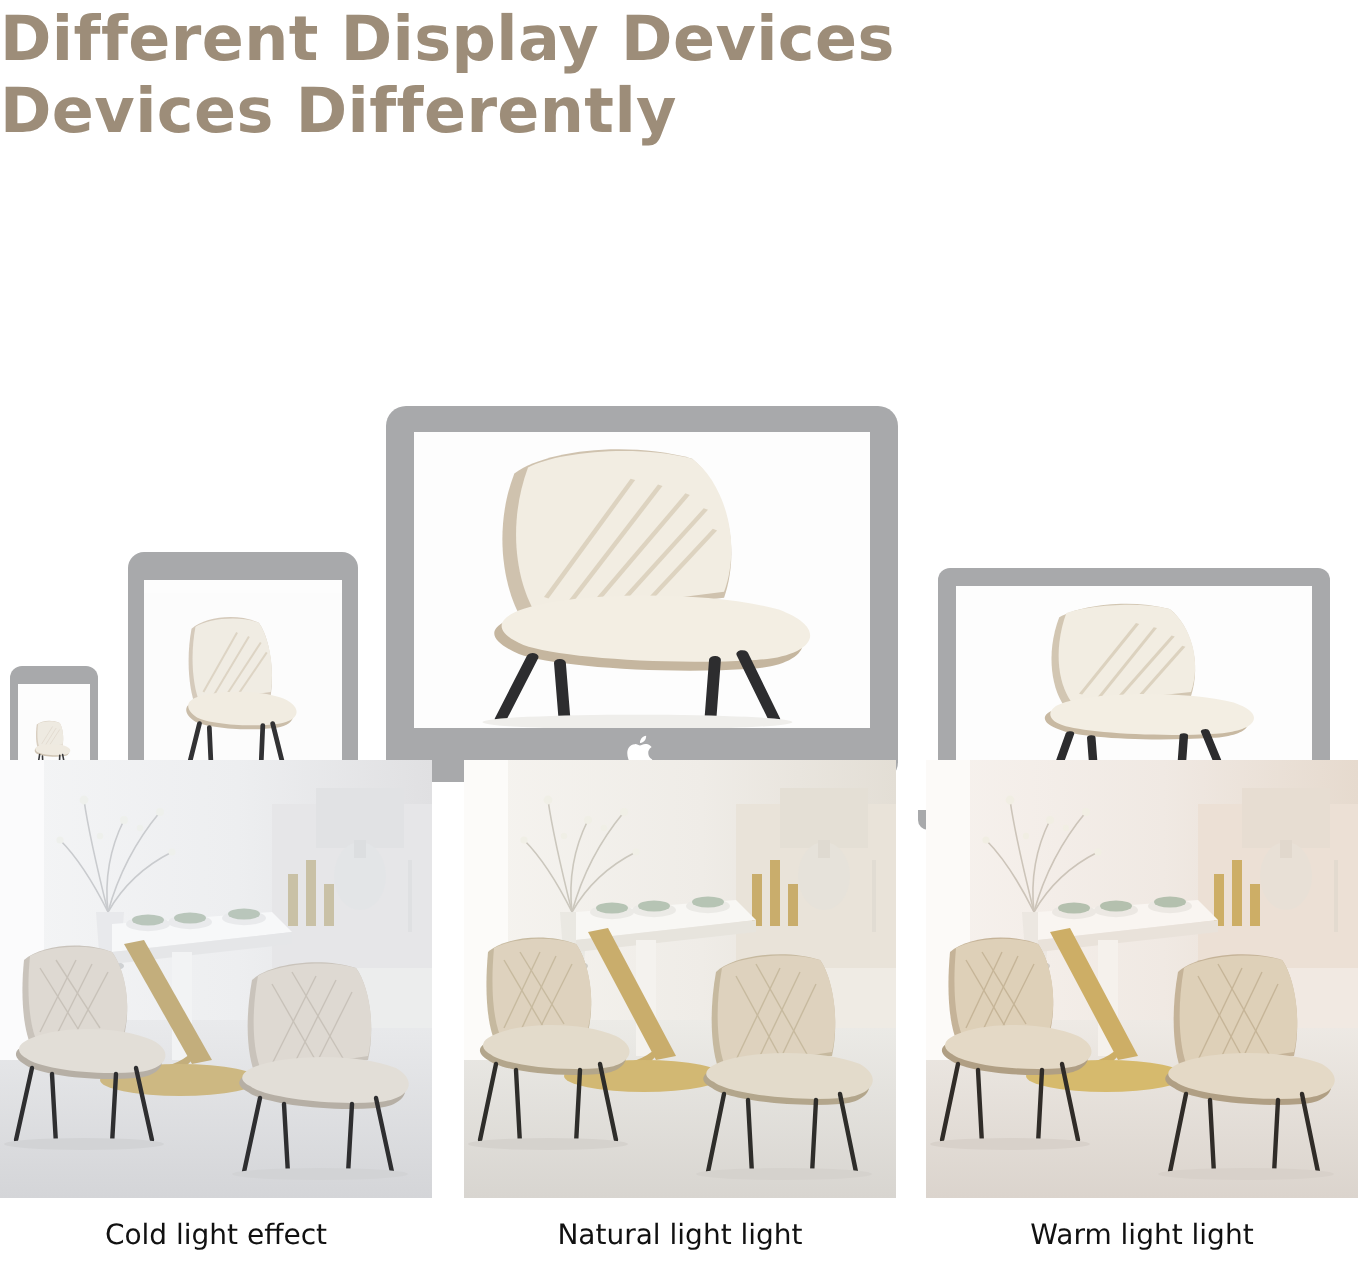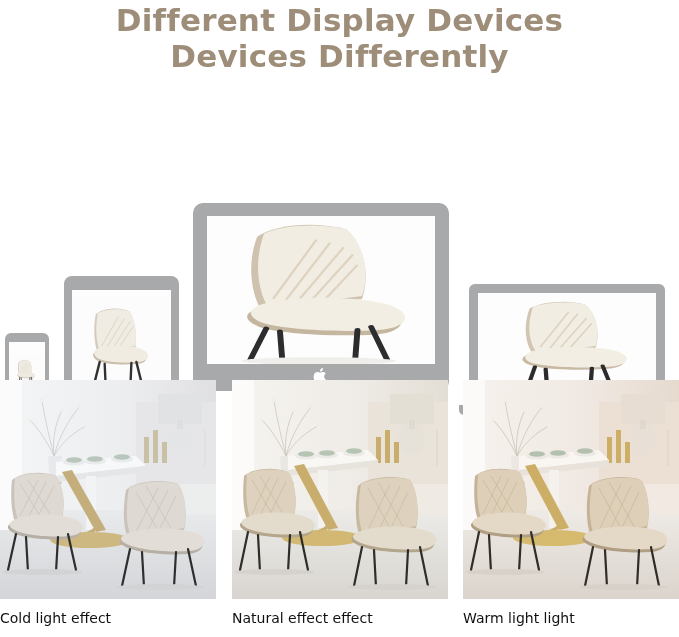--- a/index.html
+++ b/index.html
@@ -15,21 +15,21 @@
     font-family: "Liberation Sans", sans-serif;
     -webkit-font-smoothing: antialiased;
   }
 
   
   .headline {
     position: absolute;
     left: 0;
     top: 2px;
     width: 679px;
-    text-align: center;
+    text-align: left;
     color: #9d8d79;
     font-family: "DejaVu Sans", sans-serif;
     font-weight: bold;
     font-size: 31px;
     line-height: 36px;
     letter-spacing: 0.2px;
   }
   .headline .line { display: block; }
 
   
@@ -130,21 +130,21 @@
     width: 100%;
     height: 219px;
     overflow: hidden;
   }
   .room-photo svg { display: block; width: 100%; height: 100%; }
 
   .room-label {
     position: absolute;
     top: 219px;
     width: 100%;
-    text-align: left;
+    text-align: center;
     color: #111111;
     font-family: "DejaVu Sans", sans-serif;
     font-size: 14px;
     line-height: 38px;
     white-space: nowrap;
   }
 </style>
 </head>
 <body>
 
@@ -480,21 +480,21 @@
           <g stroke="#2e2d2a" stroke-width="2.2" stroke-linecap="round">
             <path d="M130 167 L122 206"></path>
               <path d="M142 170 L144 207"></path>
             <path d="M188 167 L196 206"></path>
               <path d="M176 170 L174 207"></path>
           </g>
           <ellipse cx="160" cy="207" rx="44" ry="3" fill="#d5d2cd"></ellipse>
         </g>
       </svg>
     </div>
-    <div class="room-label">Natural effect effect</div>
+    <div class="room-label">Natural light light</div>
   </div>
 
   <div class="room-col" id="room-warm">
     <div class="room-photo">
       <svg viewBox="0 0 216 219" preserveAspectRatio="none">
         <defs>
           <linearGradient id="flr2" x1="0" y1="0" x2="0" y2="1">
             <stop offset="0%" stop-color="#eeeae5"></stop>
               <stop offset="100%" stop-color="#dbd4cd"></stop>
           </linearGradient>

